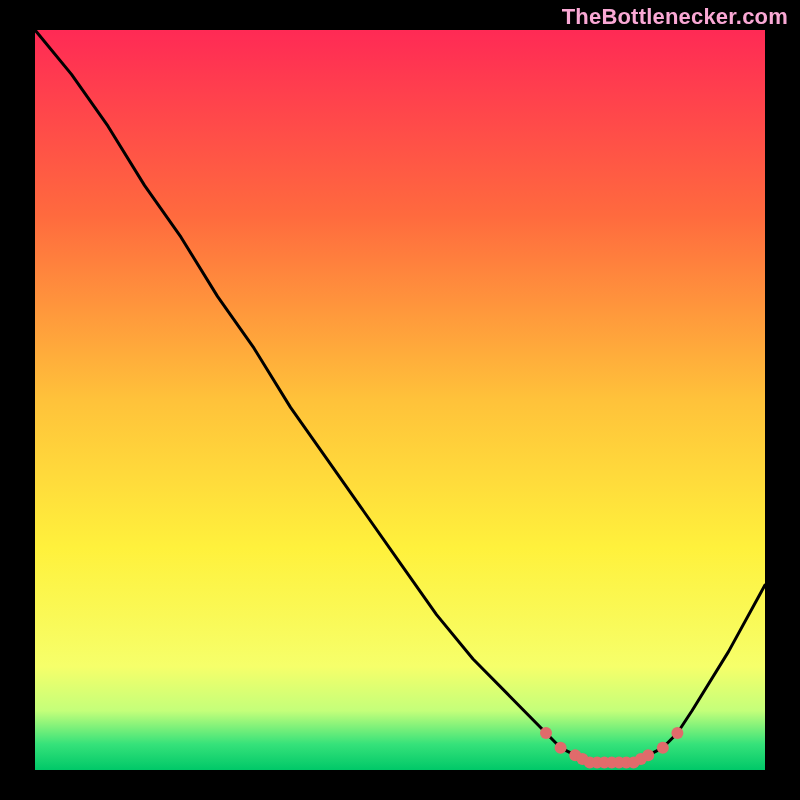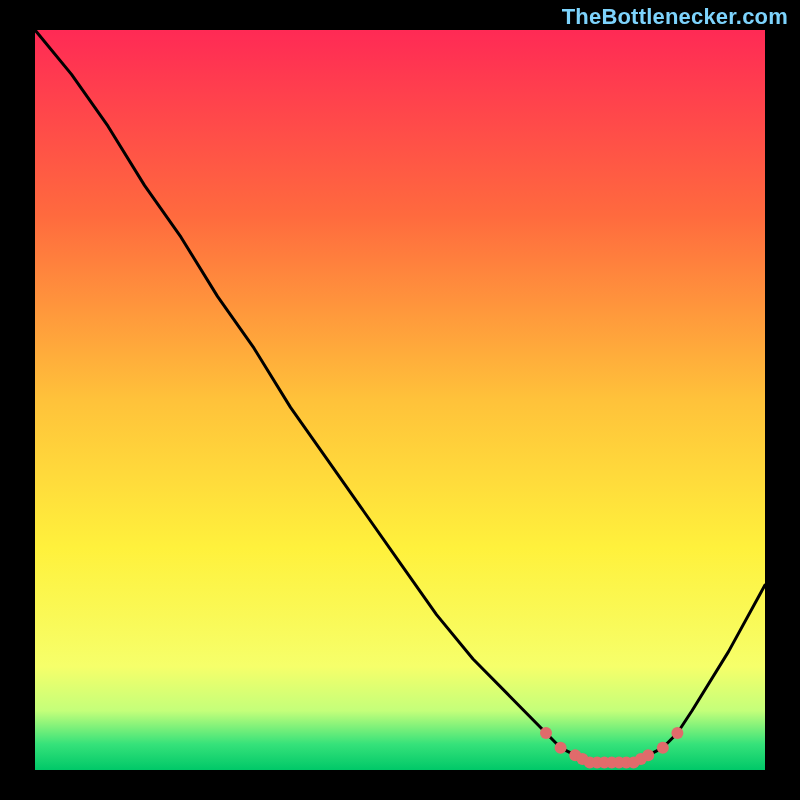--- a/index.html
+++ b/index.html
@@ -14,21 +14,21 @@
   .frame {
     position: relative;
     width: 800px;
     height: 800px;
     background: #000;
   }
   .attribution {
     position: absolute;
     top: 4px;
     right: 12px;
-    color: #7dd3fc;
+    color: #f9a8d4;
     font-size: 22px;
     font-weight: bold;
     letter-spacing: 0.2px;
     user-select: none;
   }
   svg {
     position: absolute;
     top: 0;
     left: 0;
   }

